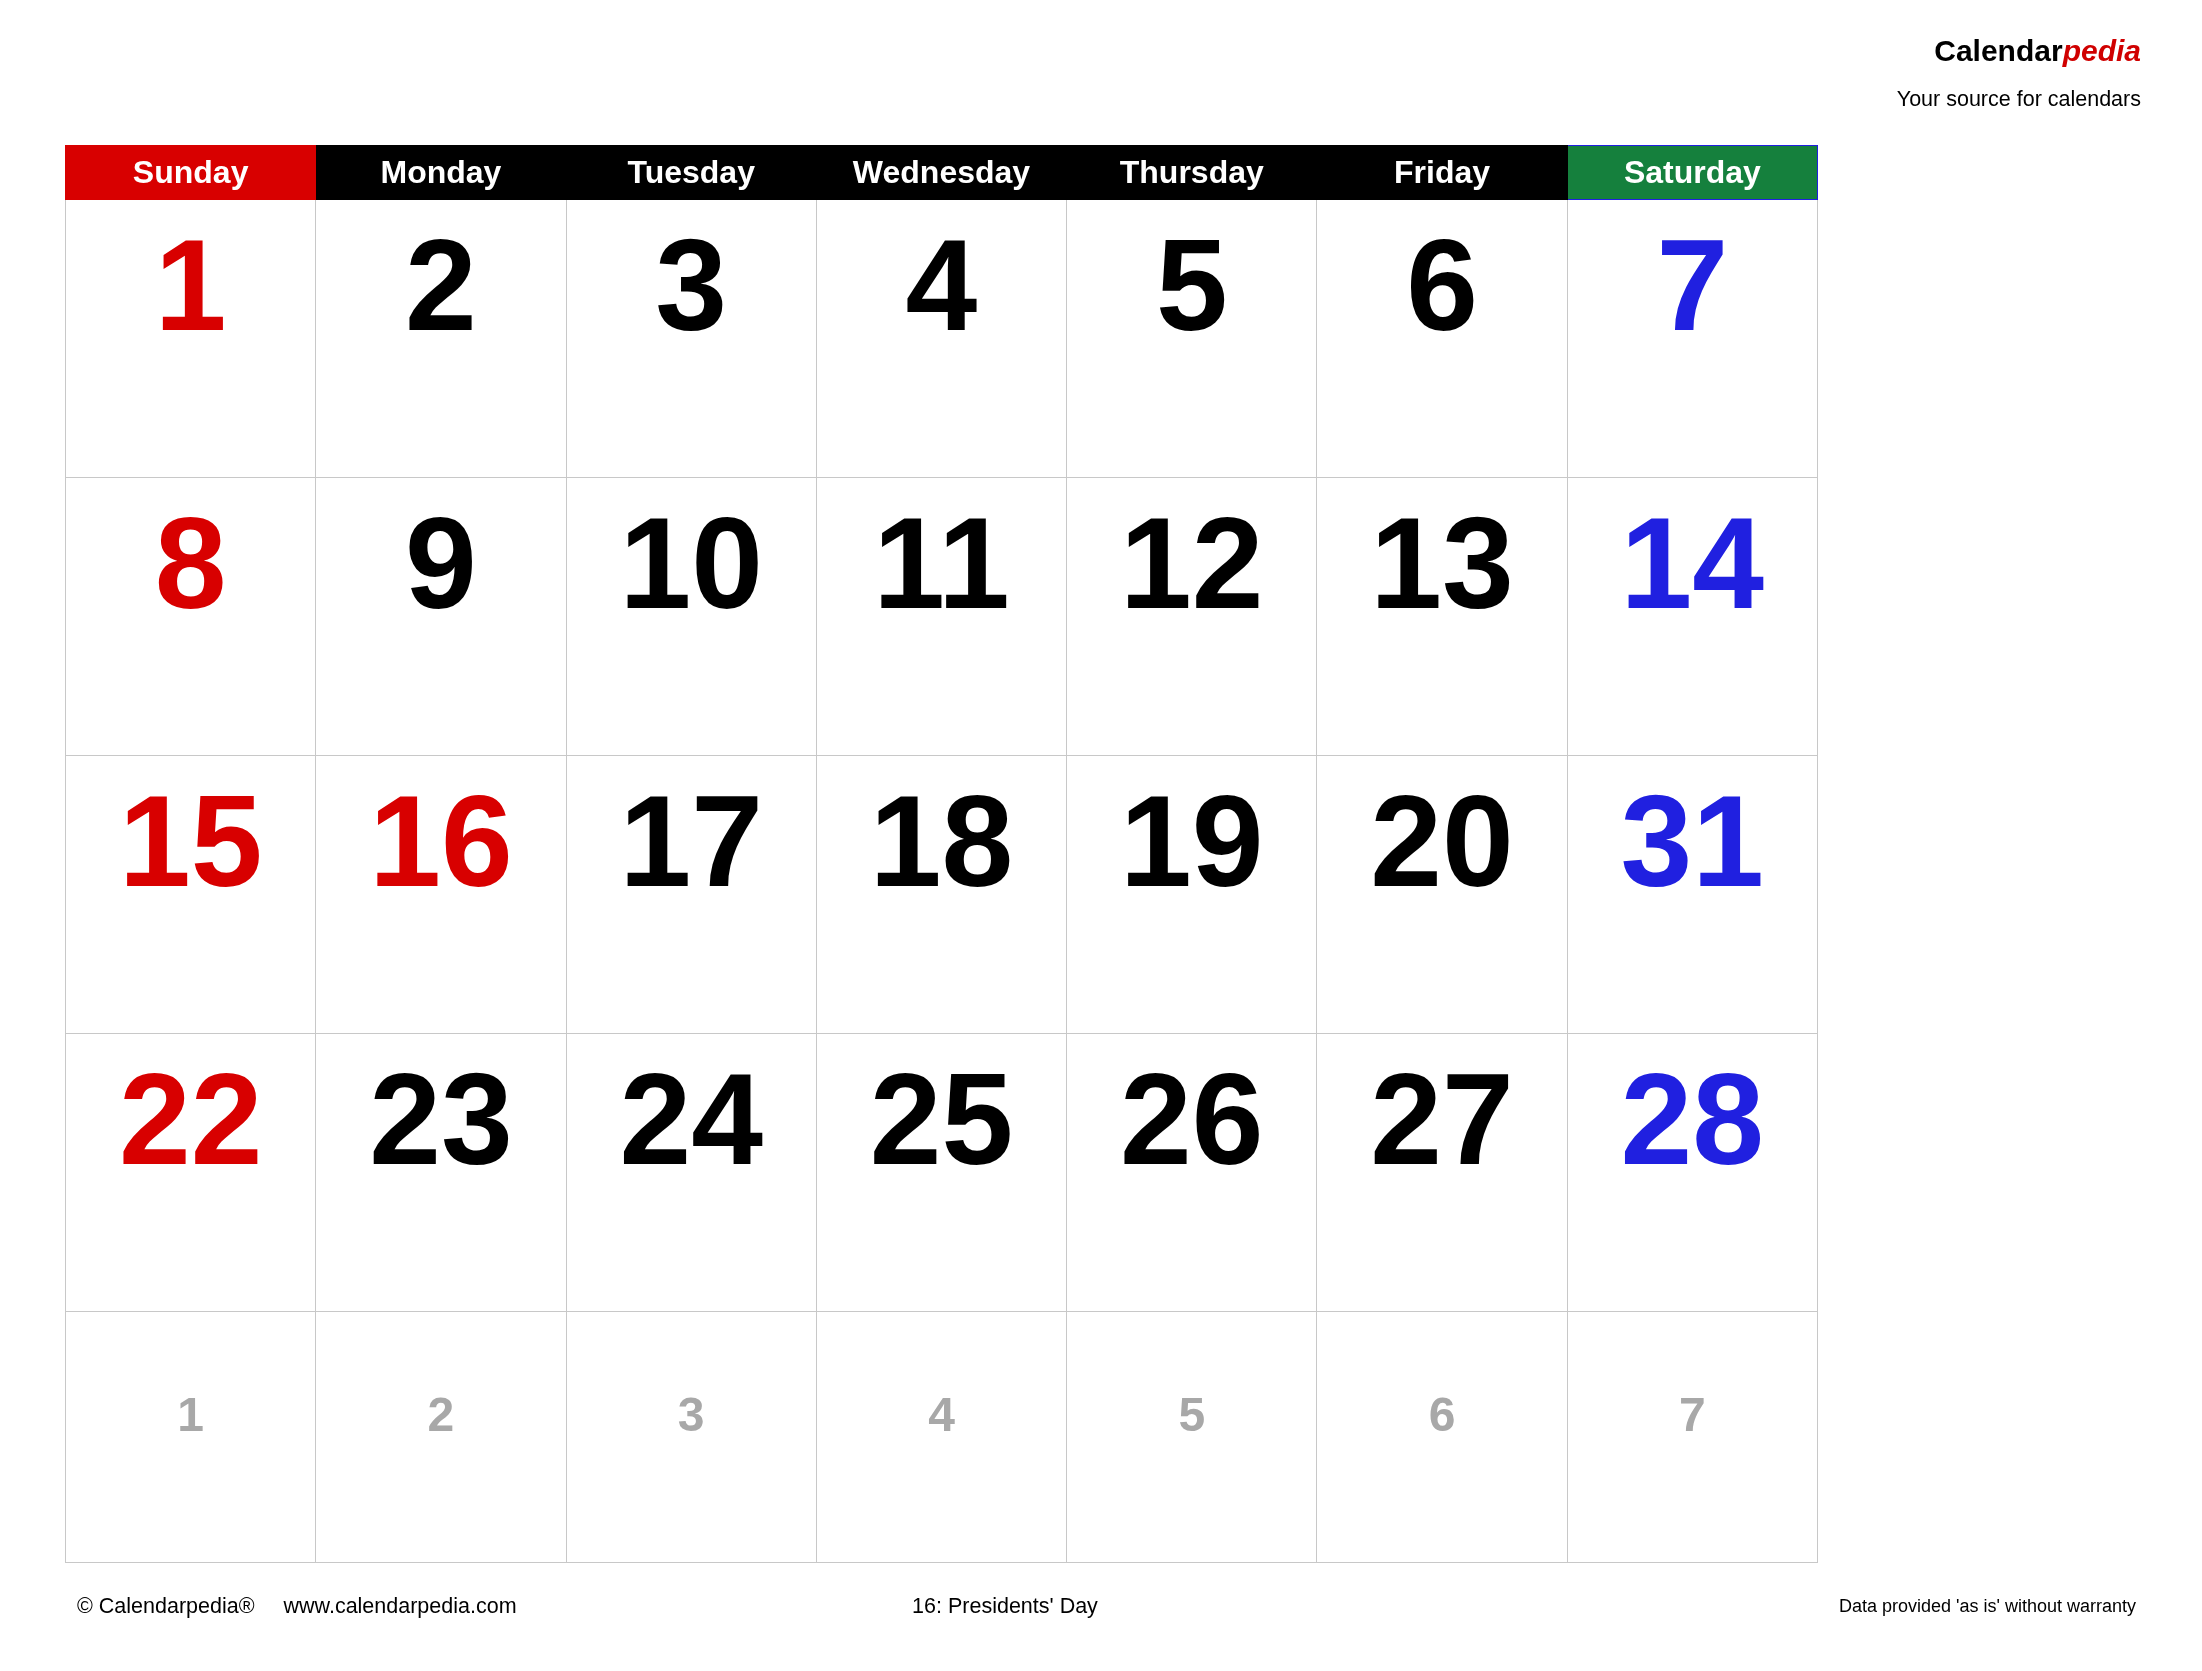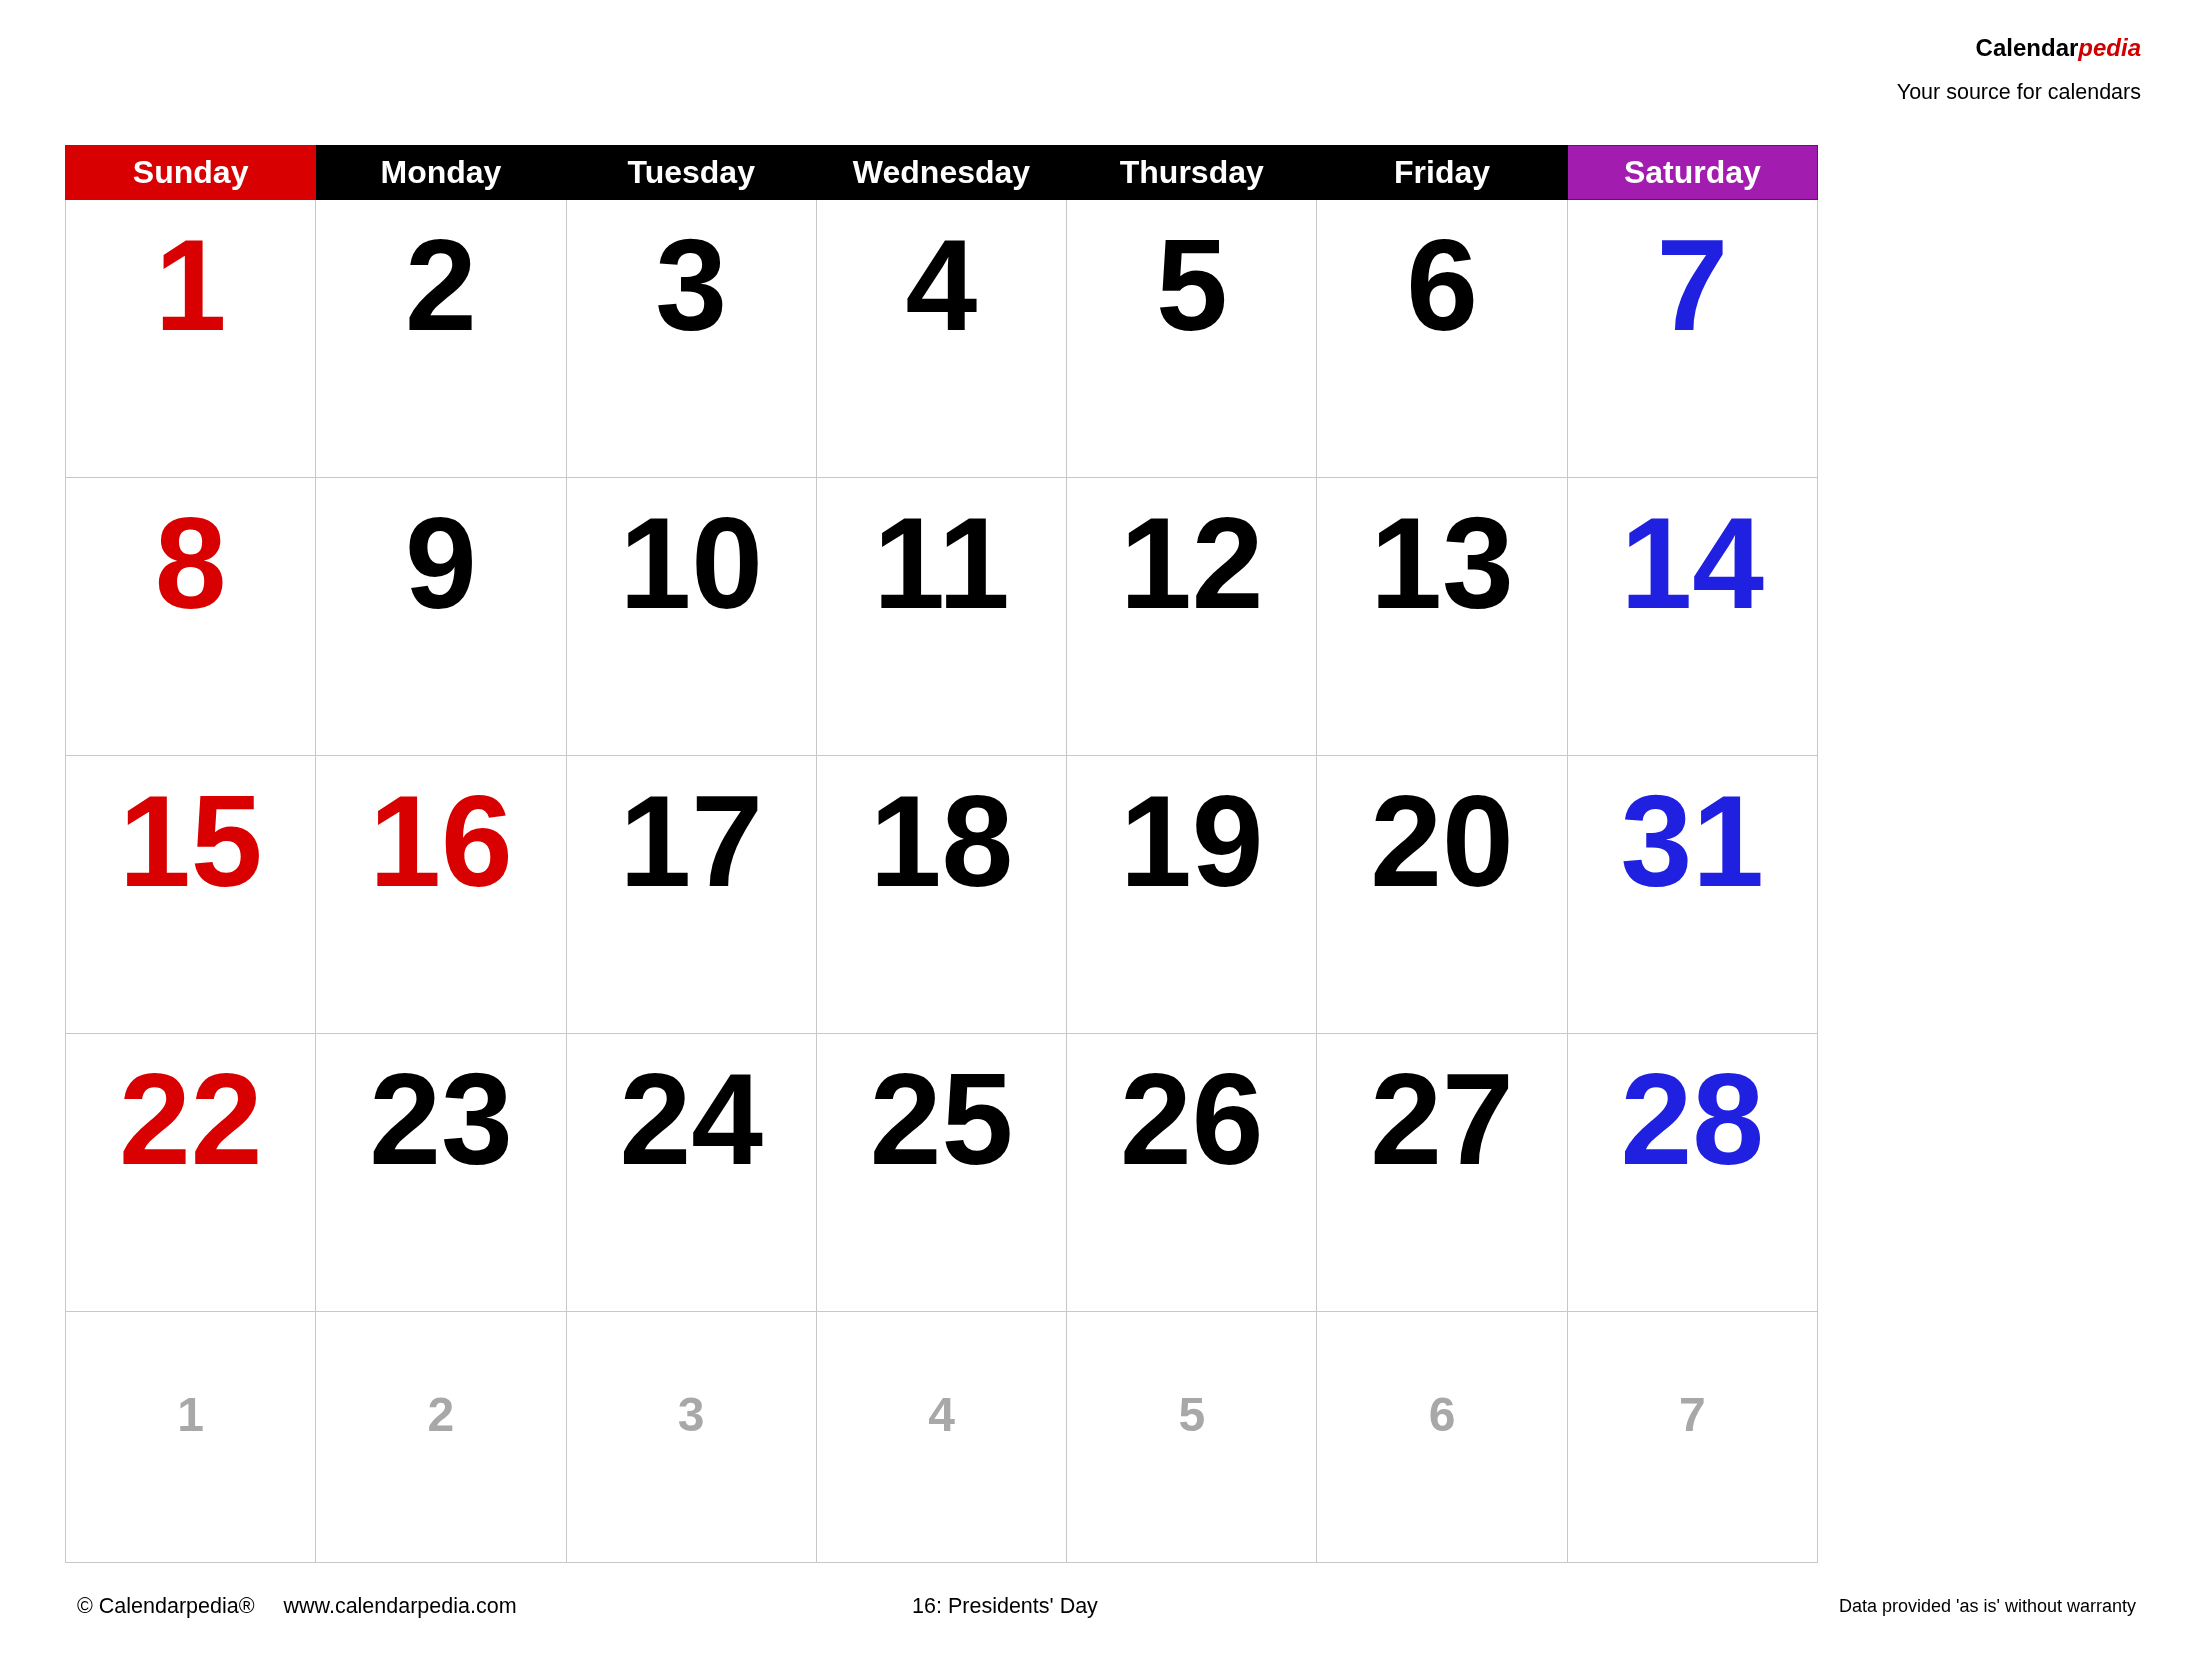--- a/index.html
+++ b/index.html
@@ -42,21 +42,21 @@
     white-space: nowrap;
   }
   .brand {
     position: absolute;
     right: 62px;
     top: 34px;
     text-align: right;
     line-height: 1.15;
   }
   .brand-name {
-    font-size: 24px;
+    font-size: 30px;
     font-weight: bold;
     color: #000000;
     white-space: nowrap;
   }
   .brand-name .pedia {
     color: #d00000;
     font-style: italic;
   }
   .brand-tag {
     font-size: 21.5px;
@@ -88,21 +88,21 @@
     font-weight: bold;
     text-align: center;
     vertical-align: middle;
     border: 1.7px solid #000000;
   }
   .cal thead th.sun {
     background: #d80000;
     border-color: #d80000;
   }
   .cal thead th.sat {
-    background: #a21caf;
+    background: #15803d;
     border-color: #2020e0;
   }
 
   .cal tbody td {
     height: 277px;
     vertical-align: top;
     background: #ffffff;
   }
   .cal tbody tr.trailing td {
     height: 250px;

